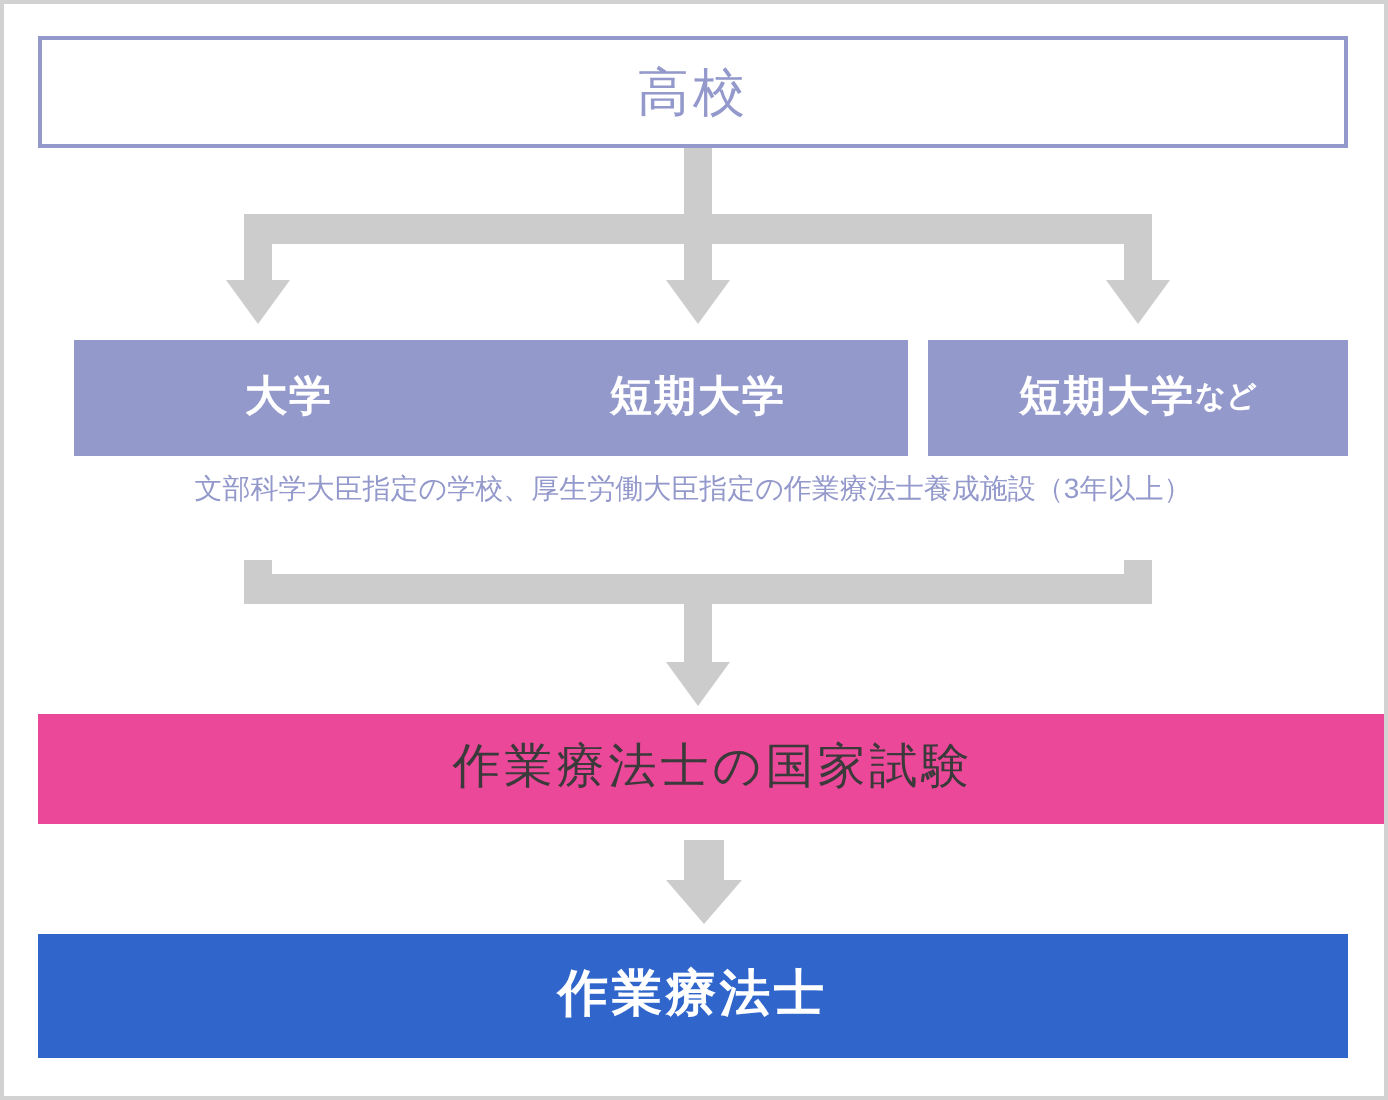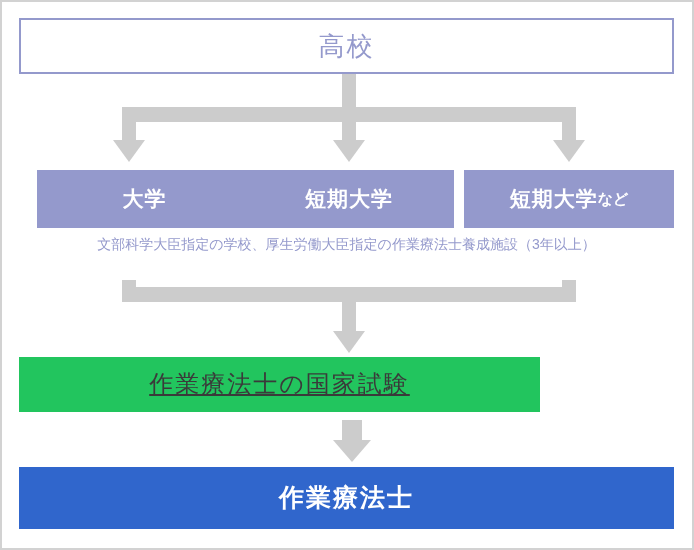--- a/index.html
+++ b/index.html
@@ -60,28 +60,27 @@
 
   .suffix-small {
     font-size: 15px;
     font-weight: bold;
     letter-spacing: 0;
   }
 
   .node-exam {
     left: 17px;
     top: 355px;
-    width: 521px;
+    width: 675px;
     height: 55px;
-    background: #22c55e;
+    background: #ec4899;
     color: #3a3a3a;
     font-size: 24px;
     letter-spacing: 2px;
     font-weight: 400;
-    text-decoration: underline;
   }
 
   .node-result {
     left: 17px;
     top: 465px;
     width: 655px;
     height: 62px;
     background: #3066cc;
     color: #ffffff;
     font-size: 25px;

